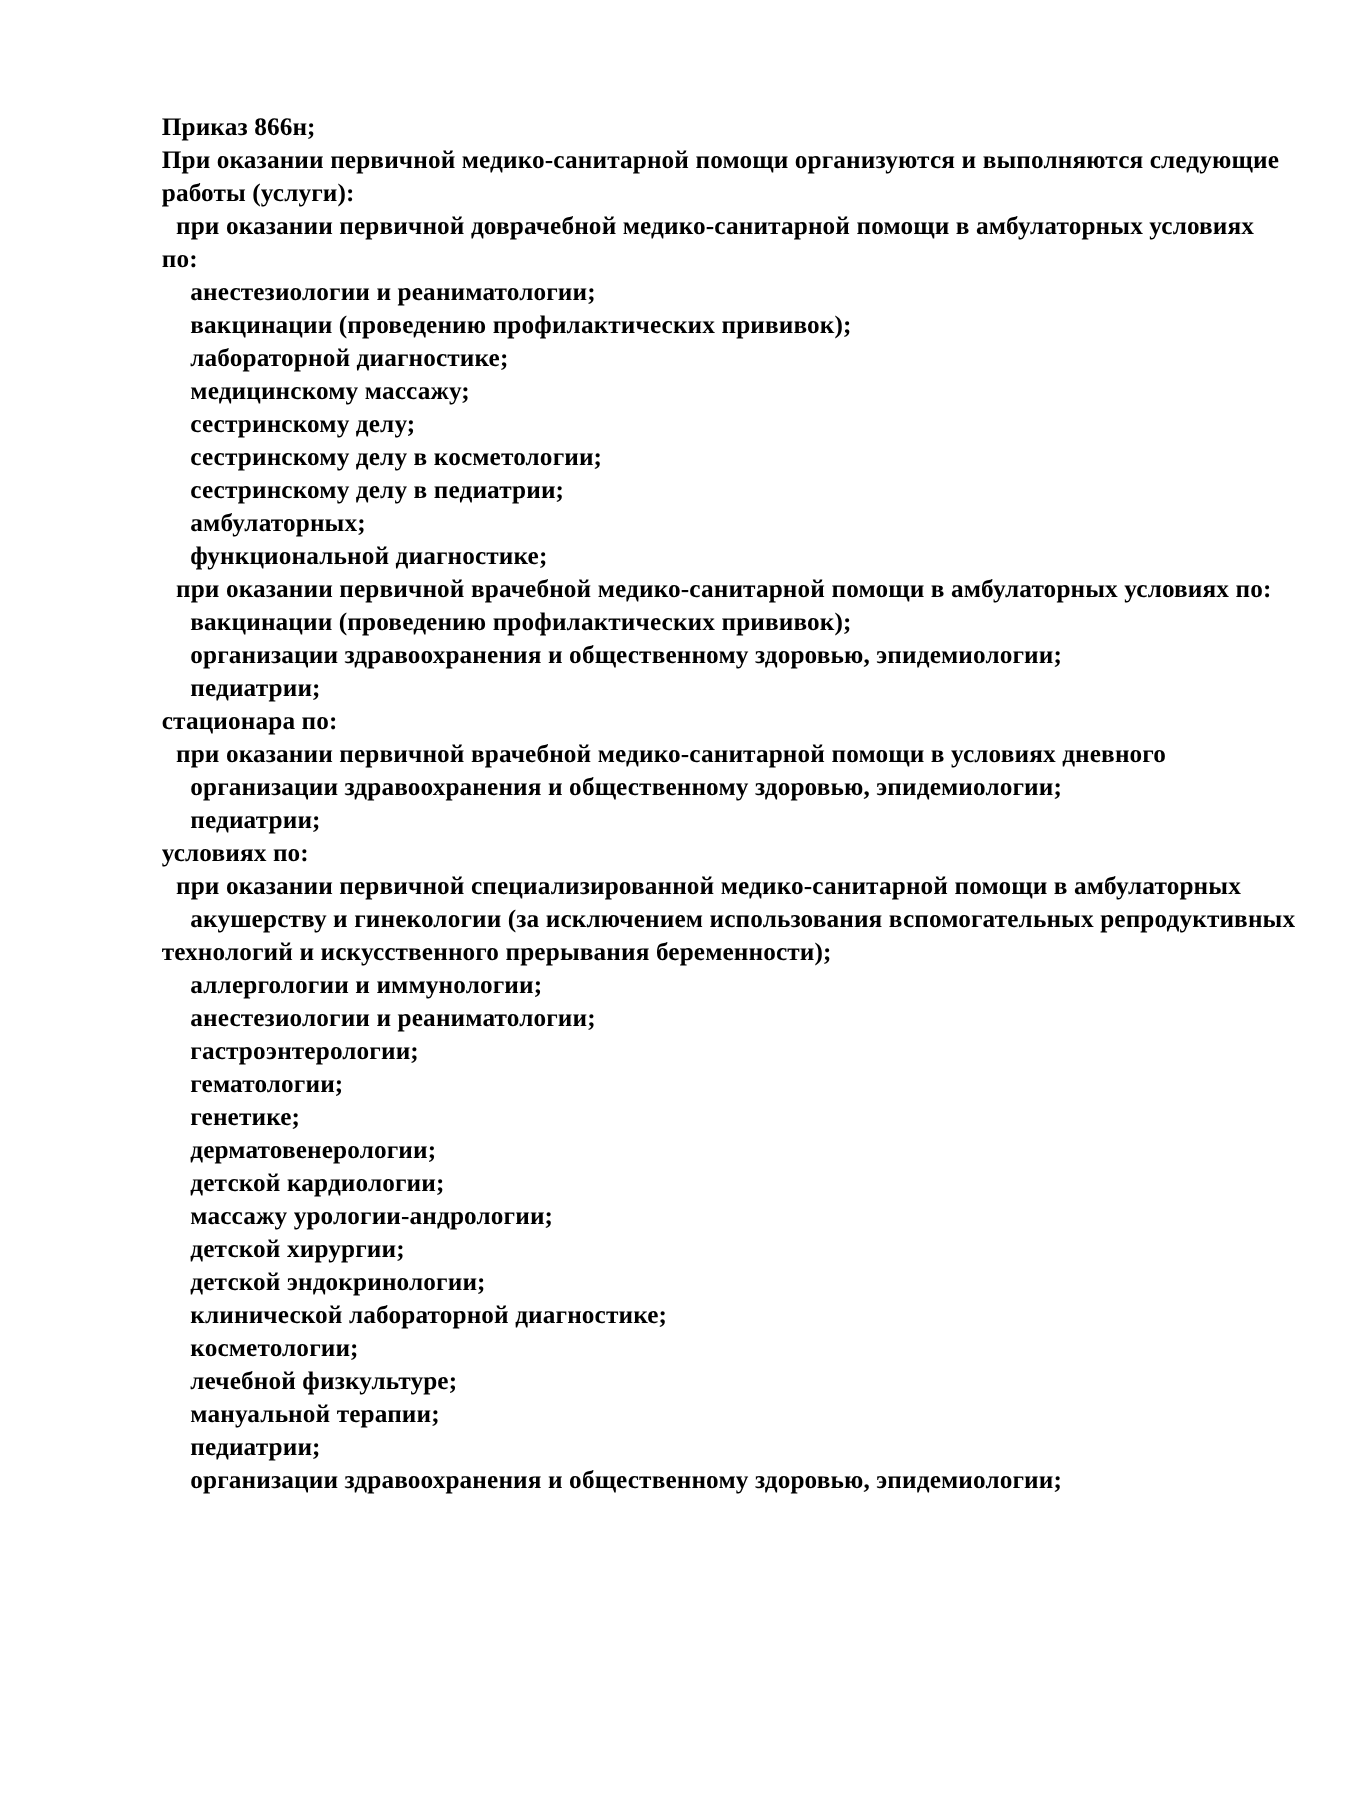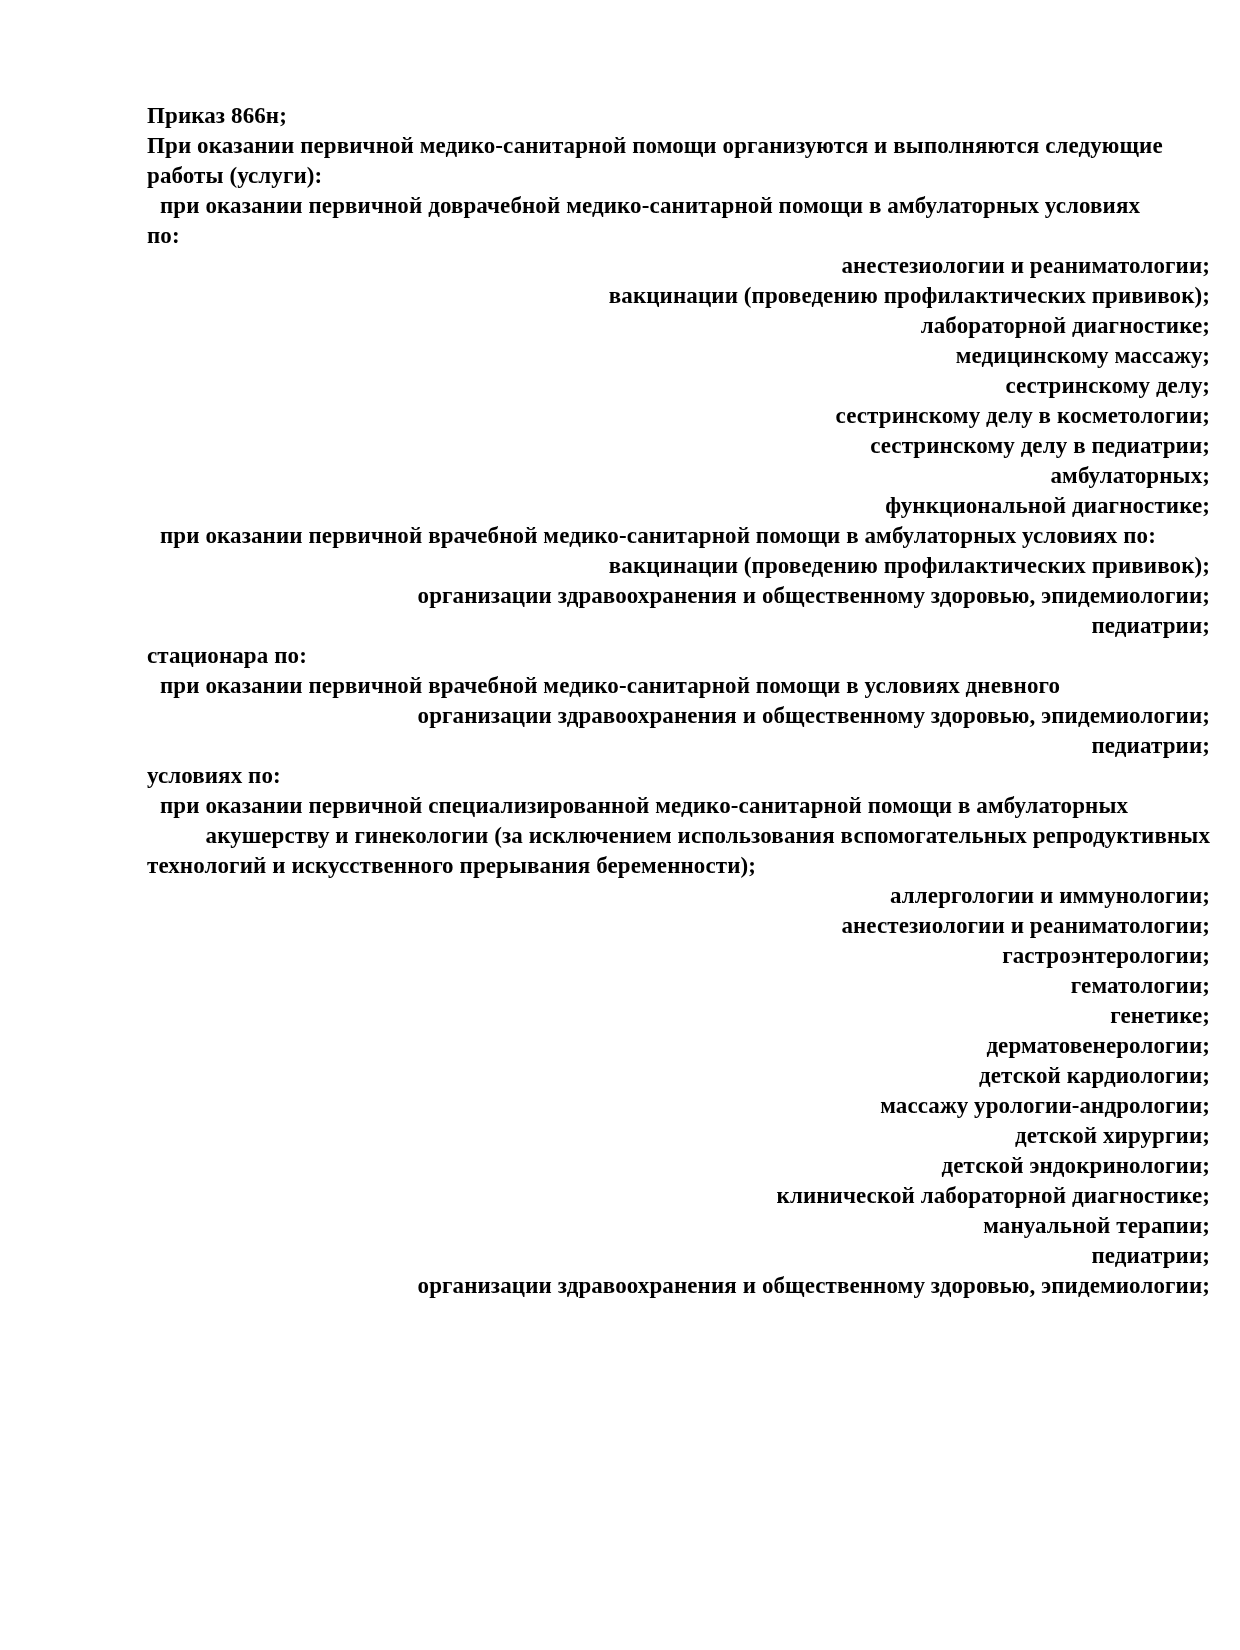--- a/index.html
+++ b/index.html
@@ -22,21 +22,21 @@
     font-weight: 700;
   }
   .line {
     margin: 0;
     padding: 0;
     white-space: nowrap;
     letter-spacing: 0.1px;
   }
   .indent-0 { text-indent: 0; }
   .indent-1 { text-indent: 13px; }
-  .indent-2 { text-indent: 26px; text-align: right; }
+  .indent-2 { text-indent: 26px; }
 </style>
 </head>
 <body>
 
 <div class="page">
   <div id="doc-lines">
       <p class="line indent-0">Приказ 866н;</p>
       <p class="line indent-0">При оказании первичной медико-санитарной помощи организуются и выполняются следующие</p>
       <p class="line indent-0">работы (услуги):</p>
       <p class="line indent-1">при оказании первичной доврачебной медико-санитарной помощи в амбулаторных условиях</p>
@@ -66,17 +66,19 @@
       <p class="line indent-2">анестезиологии и реаниматологии;</p>
       <p class="line indent-2">гастроэнтерологии;</p>
       <p class="line indent-2">гематологии;</p>
       <p class="line indent-2">генетике;</p>
       <p class="line indent-2">дерматовенерологии;</p>
       <p class="line indent-2">детской кардиологии;</p>
       <p class="line indent-2">массажу урологии-андрологии;</p>
       <p class="line indent-2">детской хирургии;</p>
       <p class="line indent-2">детской эндокринологии;</p>
       <p class="line indent-2">клинической лабораторной диагностике;</p>
+      <p class="line indent-2">косметологии;</p>
+      <p class="line indent-2">лечебной физкультуре;</p>
       <p class="line indent-2">мануальной терапии;</p>
       <p class="line indent-2">педиатрии;</p>
       <p class="line indent-2">организации здравоохранения и общественному здоровью, эпидемиологии;</p>
     </div>
 </div>
 
 </body></html>

